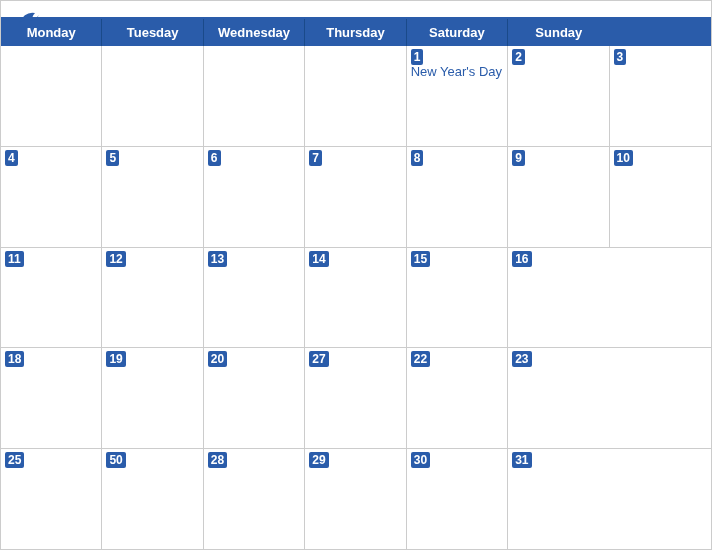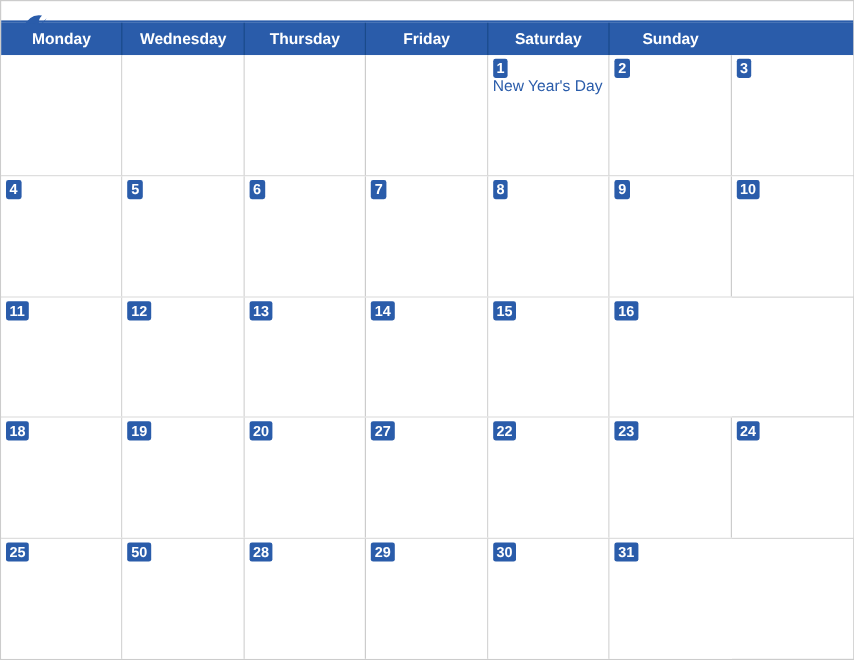--- a/index.html
+++ b/index.html
@@ -144,23 +144,23 @@
         <span></span>
       </div>
     </div>
     <h1 class="title"></h1>
     <div class="country"></div>
   </div>
 
   <div class="calendar-grid">
     <div class="day-headers">
     <div class="day-header">Monday</div>
+        <div class="day-header">Tuesday</div>
         <div class="day-header">Wednesday</div>
         <div class="day-header">Thursday</div>
-        <div class="day-header">Friday</div>
         <div class="day-header">Saturday</div>
         <div class="day-header">Sunday</div>
       </div>
     <div class="weeks">
     <div class="week-row">
           <div class="day-cell"></div>
           <div class="day-cell"></div>
           <div class="day-cell"></div>
           <div class="day-cell"></div>
           <div class="day-cell">
@@ -229,23 +229,20 @@
           </div>
           <div class="day-cell">
             <div class="day-number">27</div>
           </div>
           <div class="day-cell">
             <div class="day-number">22</div>
           </div>
           <div class="day-cell">
             <div class="day-number">23</div>
           </div>
-          <div class="day-cell">
-            <div class="day-number">24</div>
-          </div>
         </div>
         <div class="week-row">
           <div class="day-cell">
             <div class="day-number">25</div>
           </div>
           <div class="day-cell">
             <div class="day-number">50</div>
           </div>
           <div class="day-cell">
             <div class="day-number">28</div>

